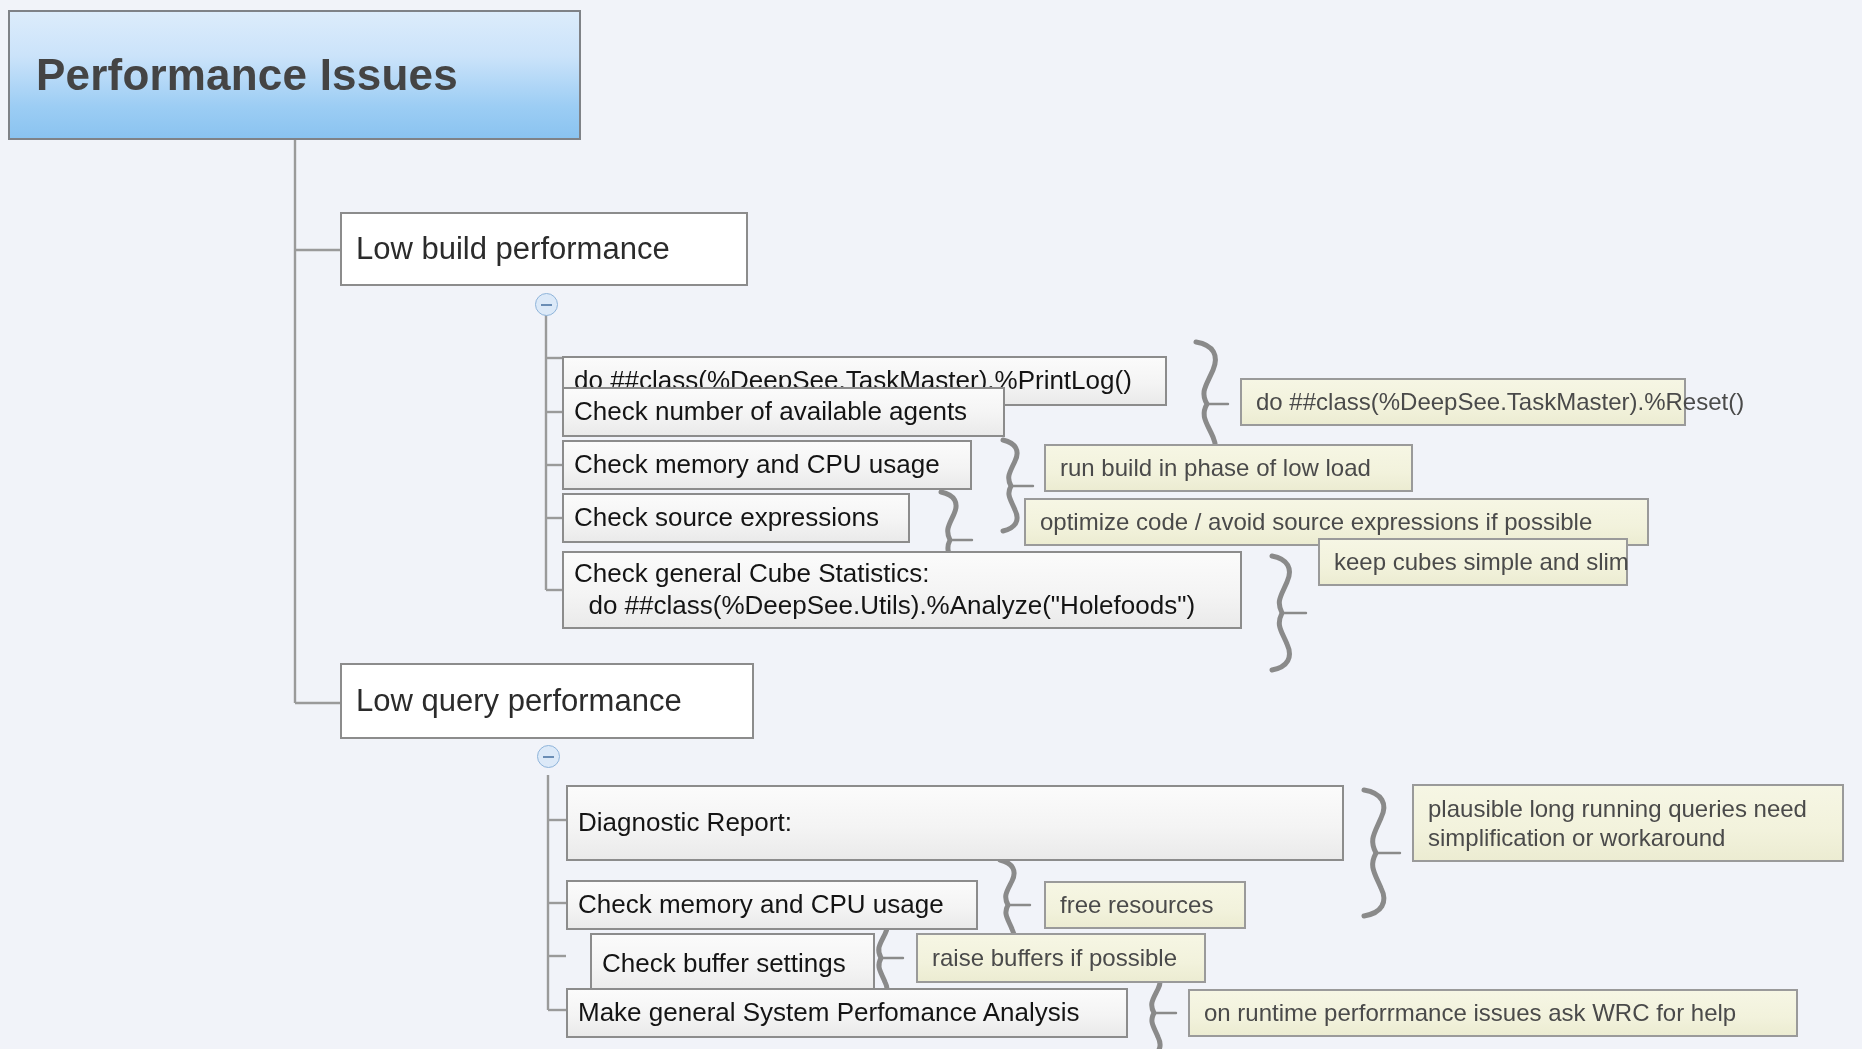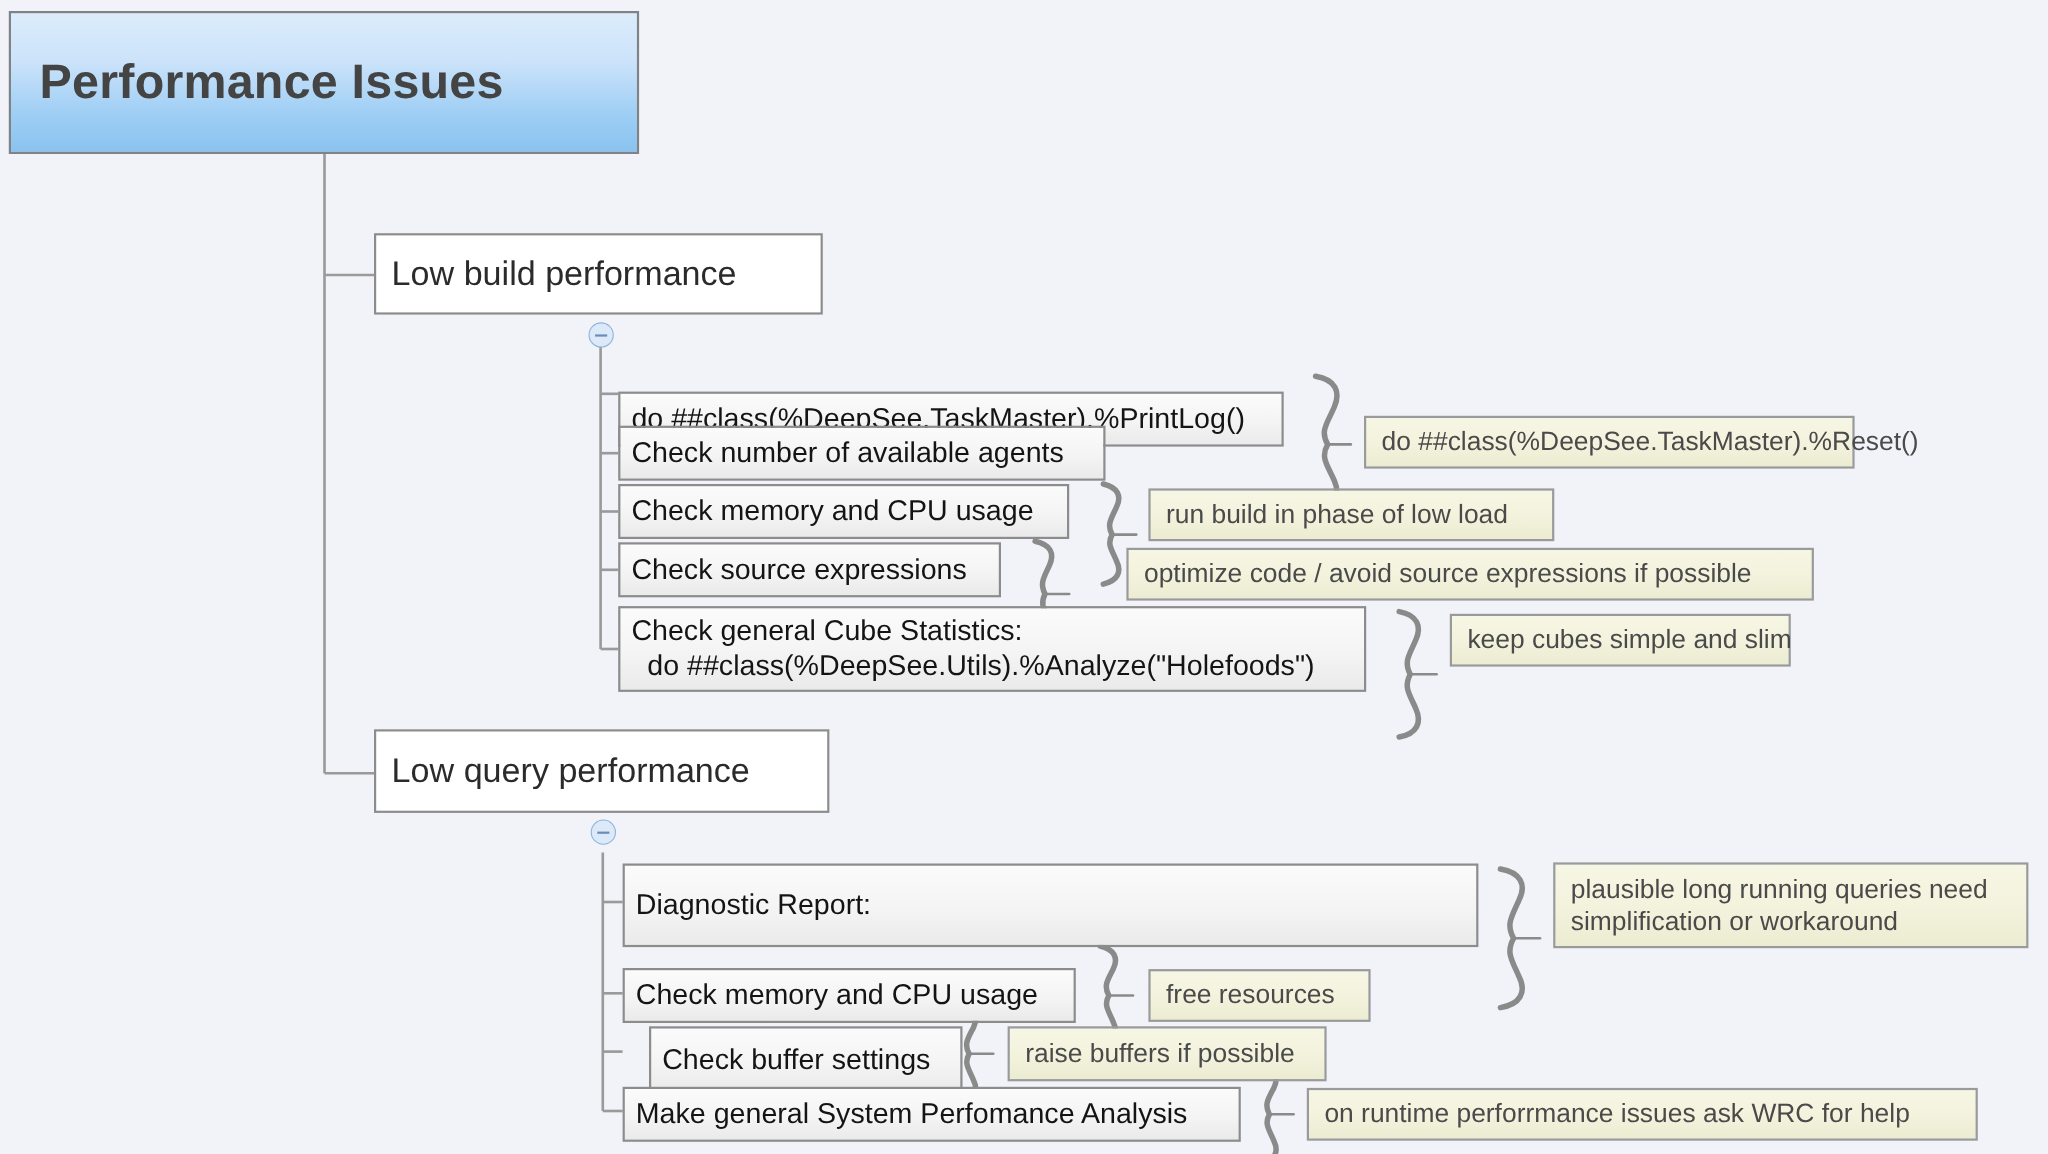--- a/index.html
+++ b/index.html
@@ -223,21 +223,21 @@
 
   <div class="note" style="left:980px; top:498px; width:625px; height:48px;margin-left:44px;">
     <span>optimize code / avoid source expressions if possible</span>
   </div>
 
   <div class="node lvl2" style="left:562px; top:551px; width:680px; height:78px; white-space:pre;">
     <span>Check general Cube Statistics:</span>
     <span>  do ##class(%DeepSee.Utils).%Analyze("Holefoods")</span>
   </div>
 
-  <div class="note" style="left:1318px; top:558px; width:310px; height:48px;">
+  <div class="note" style="left:1318px; top:538px; width:310px; height:48px;">
     <span>keep cubes simple and slim</span>
   </div>
 
   <div class="node lvl1" style="left:340px; top:663px; width:414px; height:76px;">
     <span>Low query performance</span>
   </div>
   <div class="toggle" style="left:537px; top:745px;"></div>
 
   <div class="node lvl2" style="left:566px; top:785px; width:778px; height:76px;">
     <span>Diagnostic Report:</span>

